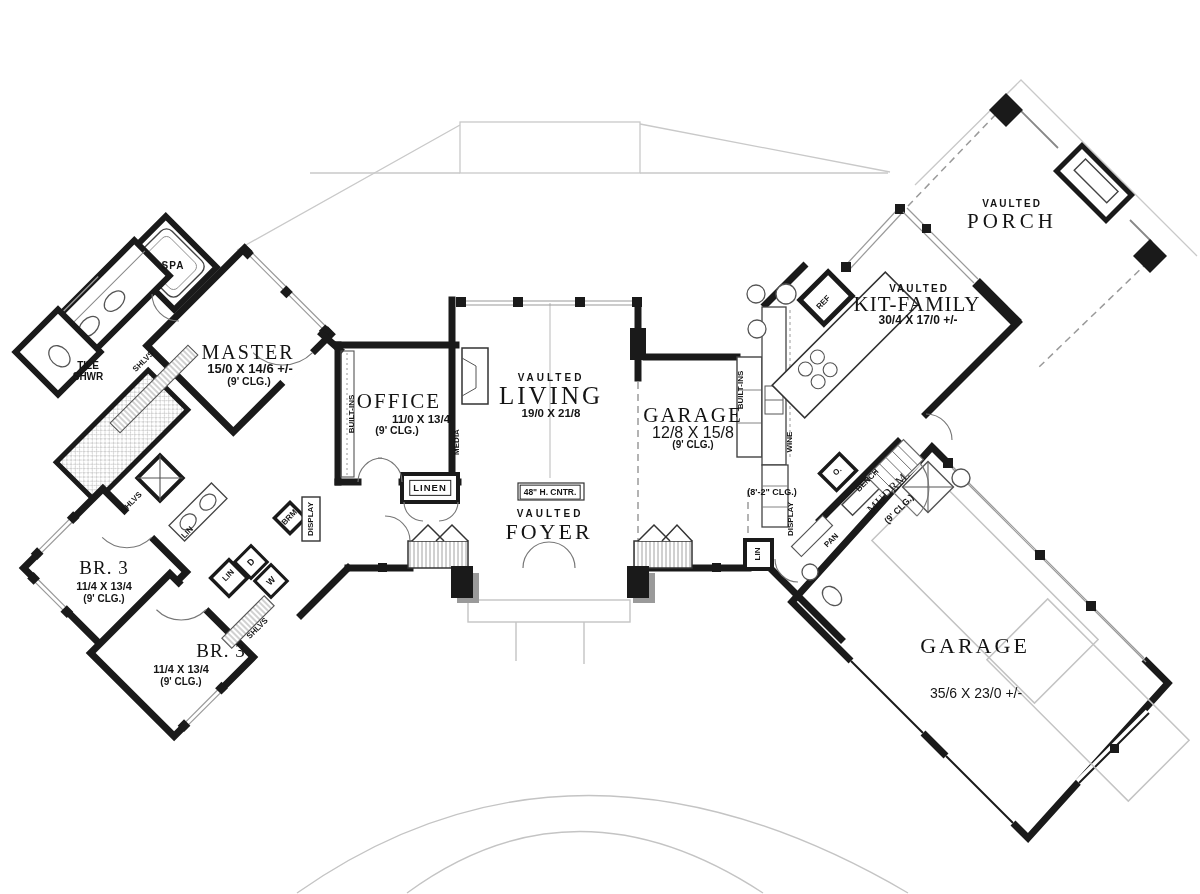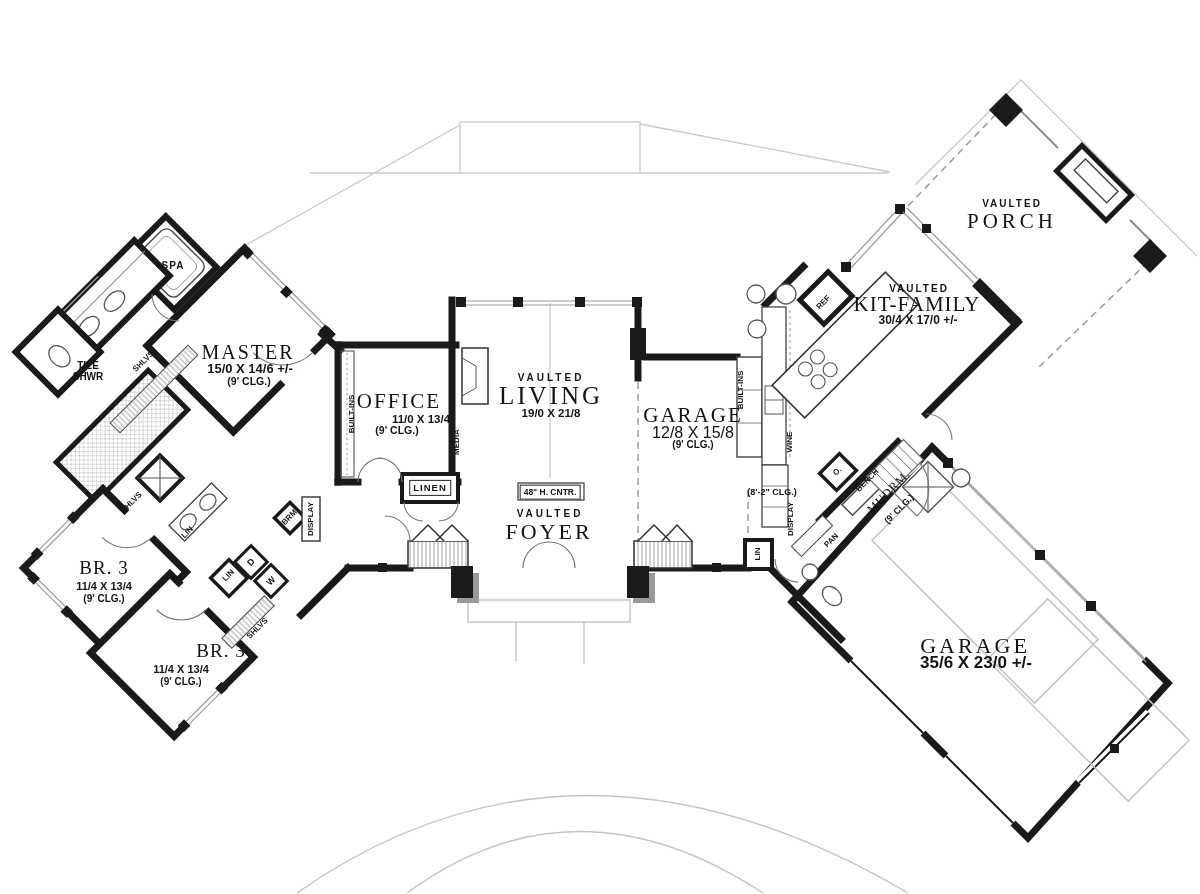--- a/index.html
+++ b/index.html
@@ -373,15 +373,15 @@
       <div class="label serif" style="left: 1012px; top: 222px; font-size: 21px; letter-spacing: 4px; transform: translate(-50%, -50%) rotate(0deg);">PORCH</div>
       <div class="label" style="left: 772px; top: 492px; font-size: 9px; font-weight: 700; transform: translate(-50%, -50%) rotate(0deg);">(8'-2" CLG.)</div>
       <div class="label" style="left: 791px; top: 519px; font-size: 8px; font-weight: 700; transform: translate(-50%, -50%) rotate(-90deg);">DISPLAY</div>
       <div class="label" style="left: 758px; top: 554px; font-size: 8px; font-weight: 700; transform: translate(-50%, -50%) rotate(-90deg);">LIN</div>
       <div class="label" style="left: 832px; top: 541px; font-size: 8px; font-weight: 700; transform: translate(-50%, -50%) rotate(-45deg);">PAN</div>
       <div class="label" style="left: 838px; top: 472px; font-size: 8px; font-weight: 700; transform: translate(-50%, -50%) rotate(-45deg);">O.</div>
       <div class="label" style="left: 868px; top: 481px; font-size: 8px; font-weight: 700; transform: translate(-50%, -50%) rotate(-45deg);">BENCH</div>
       <div class="label serif" style="left: 889px; top: 492px; font-size: 12px; letter-spacing: 1px; transform: translate(-50%, -50%) rotate(-45deg);">MUDRM.</div>
       <div class="label" style="left: 899px; top: 509px; font-size: 9px; font-weight: 700; transform: translate(-50%, -50%) rotate(-45deg);">(9' CLG.)</div>
       <div class="label serif" style="left: 975px; top: 646px; font-size: 22px; letter-spacing: 3px; transform: translate(-50%, -50%) rotate(0deg);">GARAGE</div>
-      <div class="label" style="left: 976px; top: 663px; font-size: 17px; font-weight: 700; transform: translate(-50%, -50%) rotate(0deg);">35/6 X 23/0 +/-</div>
+      <div class="label" style="left: 976px; top: 694px; font-size: 14px; font-weight: 400; transform: translate(-50%, -50%) rotate(0deg);">35/6 X 23/0 +/-</div>
     </div>
 </div>
 
 </body></html>

